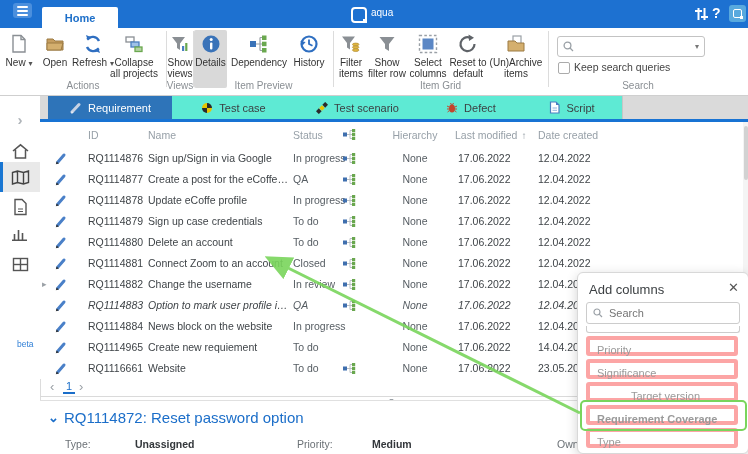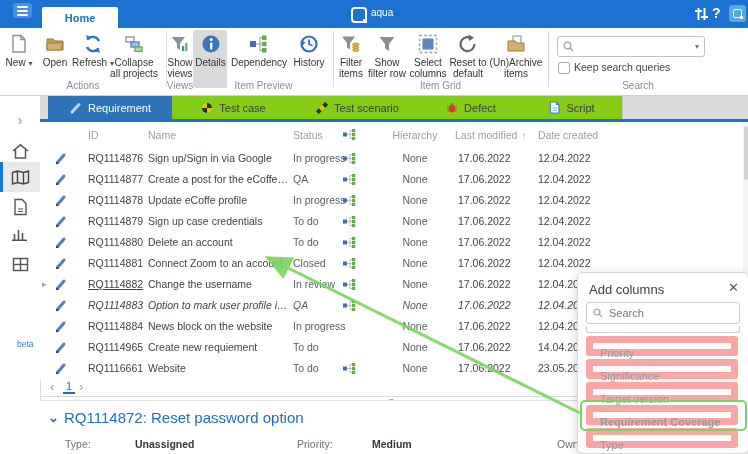--- a/index.html
+++ b/index.html
@@ -40,21 +40,21 @@
   
   .sidebar{left:0;top:96px;width:40px;height:358px;background:#fff;border-right:1px solid #dcdcdc;}
   .sb-item{left:0;width:40px;height:30px;display:flex;align-items:center;justify-content:center;cursor:pointer;}
   .sb-item.active{background:#e9e9e9;box-shadow:inset 3px 0 0 #1976d2;}
   .sb-chev{color:#b0b5ba;font-size:15px;font-weight:bold;}
   .sb-chev::after{content:"›";}
   .beta{left:17px;top:243px;font-size:8.5px;color:#2f7fd6;}
   
   .tabstrip{left:40px;top:96px;width:708px;height:23px;background:#dadada;}
   .tab{top:0;height:23px;display:flex;align-items:center;justify-content:center;gap:6px;
-    font-size:11px;color:#3c4043;background:#84cc16;border-right:1px solid #c6c6c6;cursor:pointer;}
+    font-size:11px;color:#3c4043;background:#5eead4;border-right:1px solid #c6c6c6;cursor:pointer;}
   .tab.active{background:#2e74b9;color:#fff;border-right:none;}
   .blueline{left:40px;top:119px;width:708px;height:3px;background:#1873d3;}
   
   .gridhead{left:40px;top:122px;width:703px;height:26px;background:#fff;border-bottom:1px solid #e3e3e3;}
   .hcell{top:7px;font-size:10.5px;color:#97a0a8;white-space:nowrap;}
   .sortup{font-size:10px;color:#8a949c;margin-left:4px;}
   .sortup::after{content:"↑";}
   .row{left:40px;width:703px;height:21px;background:#fff;cursor:default;}
   .rcell{top:4px;font-size:10.5px;color:#3f4448;white-space:nowrap;}
   .rname{width:142px;overflow:hidden;text-overflow:ellipsis;}
@@ -79,21 +79,21 @@
   .vthumb{left:744px;top:126px;width:4px;height:54px;background:#d2d2d2;border-radius:2px;cursor:pointer;}
   
   .popup{left:577px;top:272px;width:170px;height:180px;background:#fff;border:1px solid #d8d8d8;
     border-radius:6px;box-shadow:0 3px 12px rgba(0,0,0,.18);z-index:40;}
   .pp-title{left:11px;top:9px;font-size:13px;color:#3c4043;}
   .pp-x{left:150px;top:7px;font-size:13px;color:#555;cursor:pointer;}
   .pp-x::after{content:"✕";}
   .pp-search{left:8px;top:29px;width:152px;height:20px;border:1px solid #ccc;border-radius:3px;display:flex;align-items:center;background:#fff;}
   .pp-search input{border:none;outline:none;flex:1;font-size:11px;color:#555;font-family:"Liberation Sans",sans-serif;min-width:0;background:transparent;}
   .pp-part{left:8px;top:53px;width:152px;height:6px;border:1px solid #ccc;border-top:none;border-radius:0 0 3px 3px;}
-  .pp-item{left:8px;width:152px;height:20px;border:7px solid #fca5a5;border-radius:3px;
+  .pp-item{left:8px;width:152px;height:20px;border:4px solid #fca5a5;border-radius:3px;
     font-size:11px;color:#9a9a9a;line-height:20px;padding-left:7px;box-sizing:border-box;cursor:grab;background:#fff;}
   .hlbox{left:580px;top:400px;width:163px;height:27px;border:2px solid #79d55c;border-radius:5px;z-index:45;pointer-events:none;}
   .arrow{left:0;top:0;width:748px;height:454px;z-index:50;pointer-events:none;}
   svg{display:block;}
 </style>
 </head>
 <body>
 
 <div class="screen">
 
@@ -556,21 +556,21 @@
     <span class="abs rcell" style="left:498px;">12.04.2022</span>
   </div>
   <div class="abs row" style="top:274px;">
     <span class="abs rexp" style="left:2px;"></span>
     <span class="abs" style="left:14px;top:4px;">
         <svg width="13" height="13" viewBox="0 0 13 13">
           <path d="M3.5 10.5 L10 3" stroke="#4a80c8" stroke-width="3" stroke-linecap="round"></path>
           <path d="M1.8 12.3 L4.8 11.5 L2.7 9.4 Z" fill="#333"></path>
         </svg>
       </span>
-    <span class="abs rcell" style="left:48px;text-decoration:underline;">RQ1114882</span>
+    <span class="abs rcell" style="left:48px;">RQ1114882</span>
     <span class="abs rcell rname" style="left:108px;">Change the username</span>
     <span class="abs rcell rstatus" style="left:253px;">In review</span>
     <span class="abs" style="left:303px;top:5px;">
         <svg width="13" height="11" viewBox="0 0 13 11">
           <rect x="0" y="3.5" width="4" height="4" fill="#3f6fae"></rect>
           <g stroke="#b9bec3" stroke-width="1">
             <path d="M4 5.5 H7 M7 1.5 V9.5 M7 1.5 H9 M7 5.5 H9 M7 9.5 H9"></path>
           </g>
           <rect x="9" y="0" width="3.2" height="3.2" fill="#69a74e"></rect>
           <rect x="9" y="3.9" width="3.2" height="3.2" fill="#69a74e"></rect>
@@ -687,21 +687,21 @@
         <svg width="10" height="10" viewBox="0 0 10 10">
             <circle cx="4" cy="4" r="3" fill="none" stroke="#9aa0a6" stroke-width="1.2"></circle>
             <line x1="6.2" y1="6.2" x2="9" y2="9" stroke="#9aa0a6" stroke-width="1.2"></line>
           </svg>
       </span>
       <input type="text" placeholder="Search" style="">
     </div>
     <div class="abs pp-part"></div>
     <div class="abs pp-item" style="top:63px;">Priority</div>
     <div class="abs pp-item" style="top:86px;">Significance</div>
-    <div class="abs pp-item" style="top:109px;">Target version</div>
+    <div class="abs pp-item" style="top:109px;text-align:center;">Target version</div>
     <div class="abs pp-item" style="top:132px;font-weight:bold;">Requirement Coverage</div>
     <div class="abs pp-item" style="top:155px;">Type</div>
   </div>
 
   <div class="abs hlbox"></div>
   <svg class="abs arrow" viewBox="0 0 748 454">
     <defs>
       <marker id="arrhead" markerWidth="9" markerHeight="8" refX="7" refY="4" orient="auto">
         <path d="M0,0 L9,4 L0,8 Z" fill="#79d55c"></path>
       </marker>

